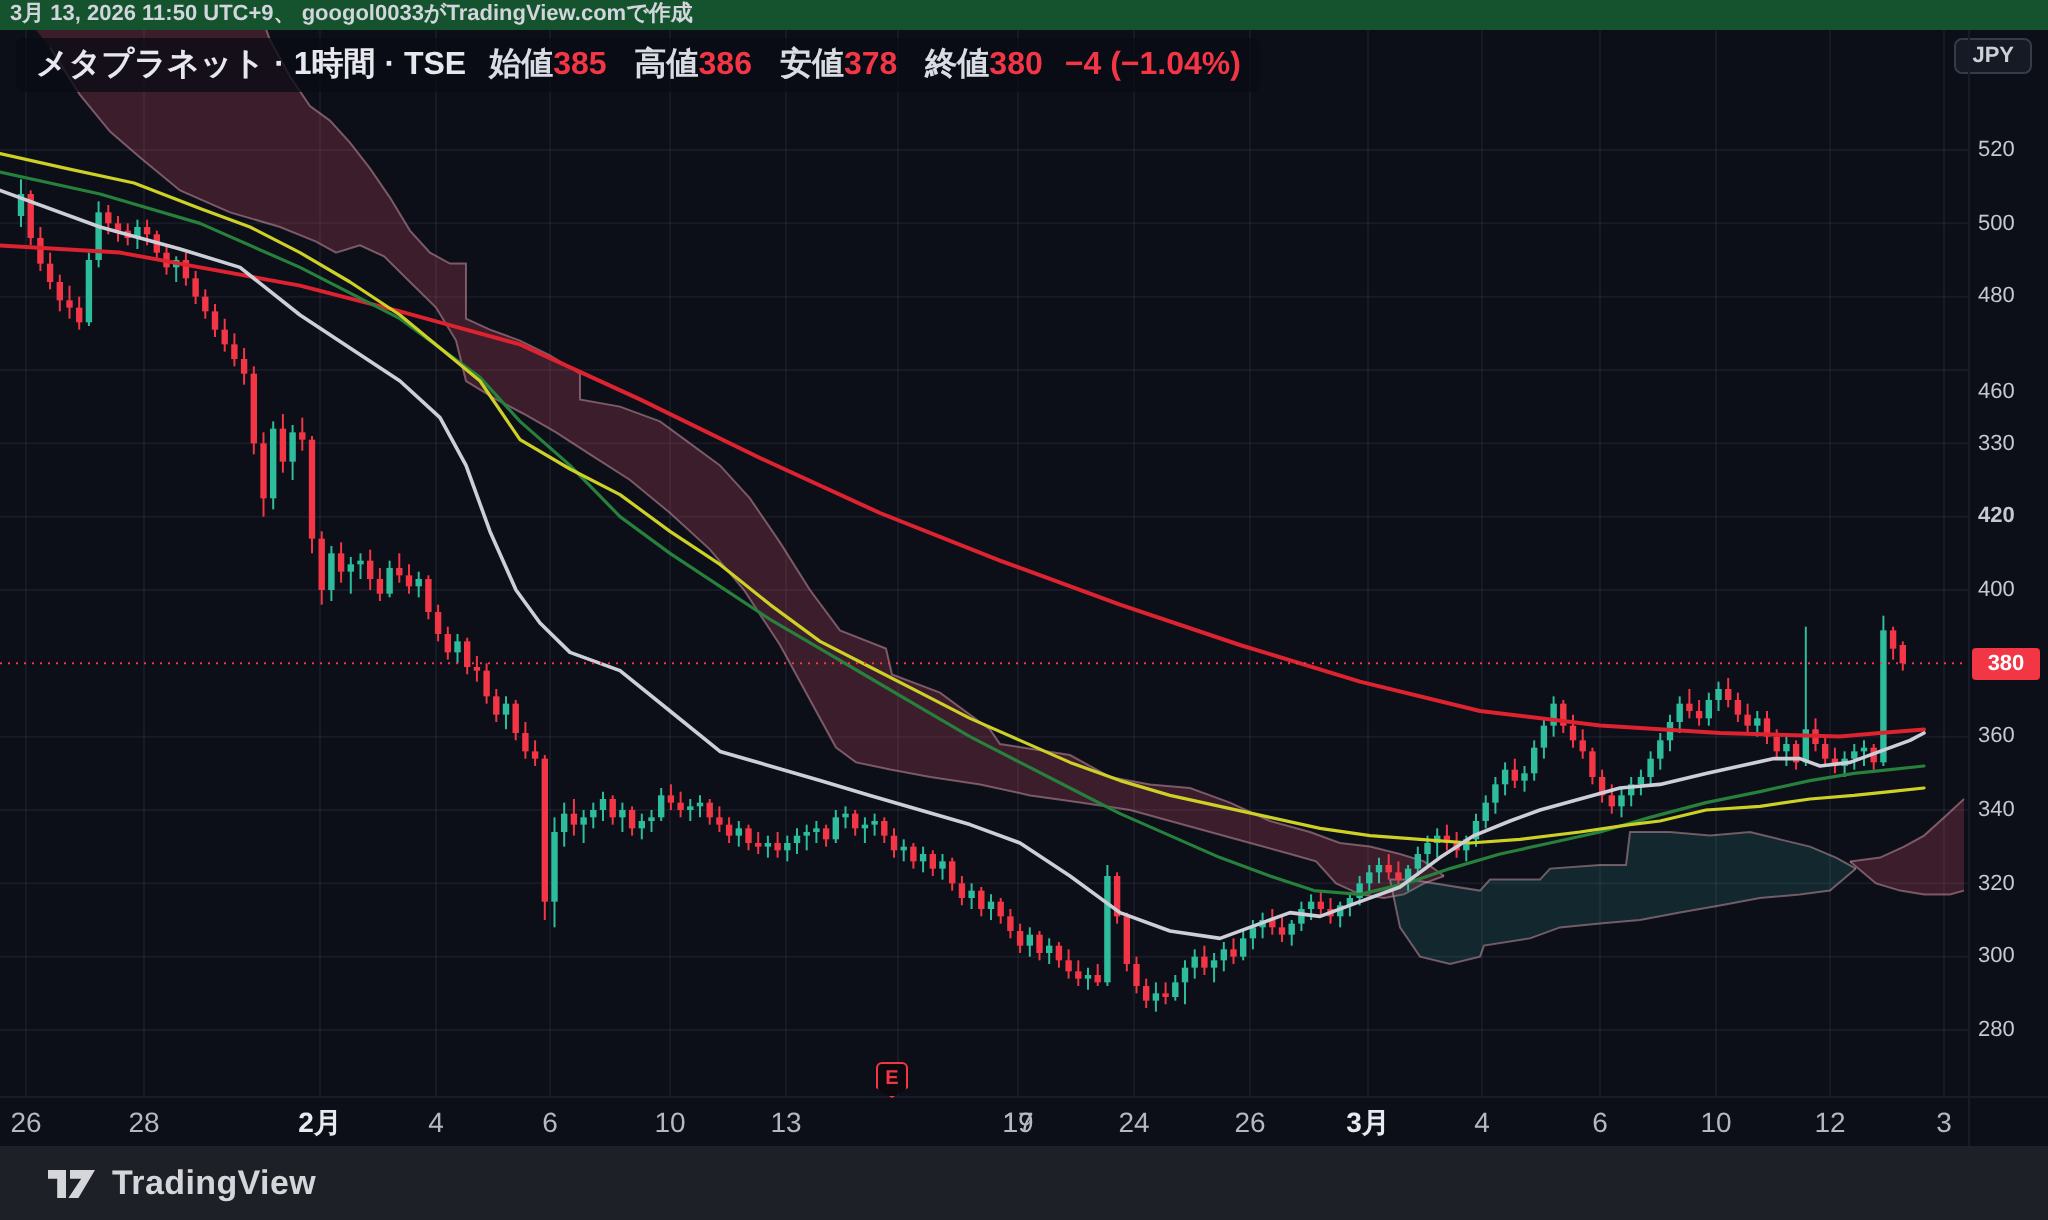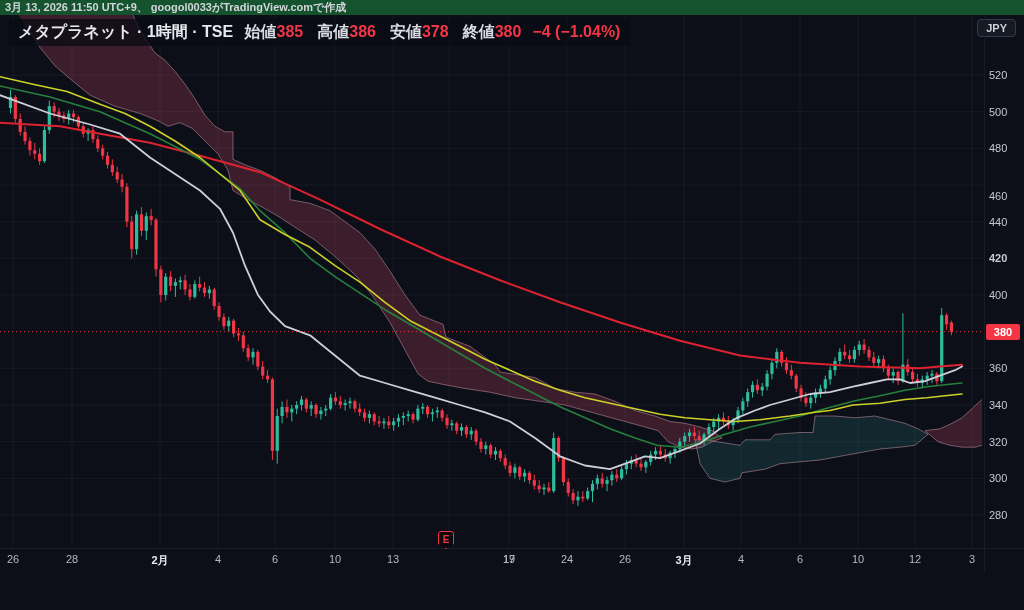--- a/index.html
+++ b/index.html
@@ -9,21 +9,21 @@
     color:#d2d5db;font-size:11px;font-weight:bold;line-height:15px;padding-left:5px;box-sizing:border-box;}
   #chart-svg{position:absolute;left:0;top:0;}
   #legend{position:absolute;left:8px;top:19px;background:rgba(10,12,20,0.78);border-radius:4px;
     padding:3px 10px;font-size:16px;color:#e6e8ee;font-weight:bold;white-space:nowrap;}
   #legend .val{color:#f23645;margin-right:7px;}
   #legend .lab{color:#d9dce3;margin-left:7px;}
   #legend .chg{color:#f23645;margin-left:4px;}
   #currency-btn{position:absolute;right:8px;top:19px;background:#161a24;border:1px solid #363b47;
     border-radius:4px;color:#cdd0d7;font-size:11px;font-weight:bold;padding:2px 8px;cursor:pointer;}
   .price-tick{position:absolute;left:989px;color:#c6c9d0;font-size:11px;transform:translateY(-6px);}
-  .time-tick{position:absolute;top:553px;color:#b4b8c1;font-size:11px;transform:translateX(-50%);}
+  .time-tick{position:absolute;top:553px;color:#b4b8c1;font-size:14px;transform:translateX(-50%);}
   .time-tick.bold{color:#e8eaef;font-weight:bold;}
   #last-price-badge{position:absolute;left:986px;top:324px;width:34px;height:16px;background:#f23645;
     color:#fff;font-size:11px;font-weight:bold;text-align:center;line-height:16px;border-radius:2px;}
   #earnings-badge{position:absolute;left:438px;top:531px;width:14px;height:16px;
     border:1.5px solid #f23645;border-radius:3px 3px 5px 5px;background:rgba(12,6,10,0.7);
     color:#f23645;font-size:10px;font-weight:bold;text-align:center;line-height:15px;cursor:pointer;
     clip-path:polygon(0 0,100% 0,100% 72%,50% 100%,0 72%);}
   #axis-sep{position:absolute;left:0;top:548px;width:1024px;height:1px;background:#181c28;}
   #right-sep{position:absolute;left:984px;top:15px;width:1px;height:558px;background:#181c28;}
   #footer{position:absolute;left:0;top:573px;width:100%;height:37px;background:#1d2027;
@@ -488,21 +488,21 @@
   <div id="currency-btn">JPY</div>
 
   <div id="right-sep"></div>
   <div id="axis-sep"></div>
 
   <div id="price-axis">
       <div class="price-tick" style="top: 75px;">520</div>
       <div class="price-tick" style="top: 111.667px;">500</div>
       <div class="price-tick" style="top: 148.333px;">480</div>
       <div class="price-tick" style="top: 196px;">460</div>
-      <div class="price-tick" style="top: 221.667px;">440</div>
+      <div class="price-tick" style="top: 221.667px;">330</div>
       <div class="price-tick" style="top: 258.333px; font-weight: bold;">420</div>
       <div class="price-tick" style="top: 295px;">400</div>
       <div class="price-tick" style="top: 368.333px;">360</div>
       <div class="price-tick" style="top: 405px;">340</div>
       <div class="price-tick" style="top: 441.667px;">320</div>
       <div class="price-tick" style="top: 478.333px;">300</div>
       <div class="price-tick" style="top: 515px;">280</div>
     </div>
   <div id="time-axis">
       <div class="time-tick" style="left: 13px;">26</div>
@@ -521,13 +521,22 @@
       <div class="time-tick" style="left: 800px;">6</div>
       <div class="time-tick" style="left: 858px;">10</div>
       <div class="time-tick" style="left: 915px;">12</div>
       <div class="time-tick" style="left: 972px;">3</div>
     </div>
 
   <div id="last-price-badge" style="top: 323.667px;">380</div>
 
   <div id="earnings-badge" style="left: 438px;">E</div>
 
+  <div id="footer">
+    <svg width="24" height="20" viewBox="0 0 24 20">
+      <g fill="#d5d6da">
+        <polygon points="0,3 9,3 9,17 4.6,17 4.6,7.4 0,7.4"></polygon>
+        <polygon points="11,3 23.5,3 15.2,17 10.2,17 16.6,7.4 11,7.4"></polygon>
+      </g>
+    </svg>
+    <span class="brand-text">TradingView</span>
+  </div>
 </div>
 
 </body></html>

